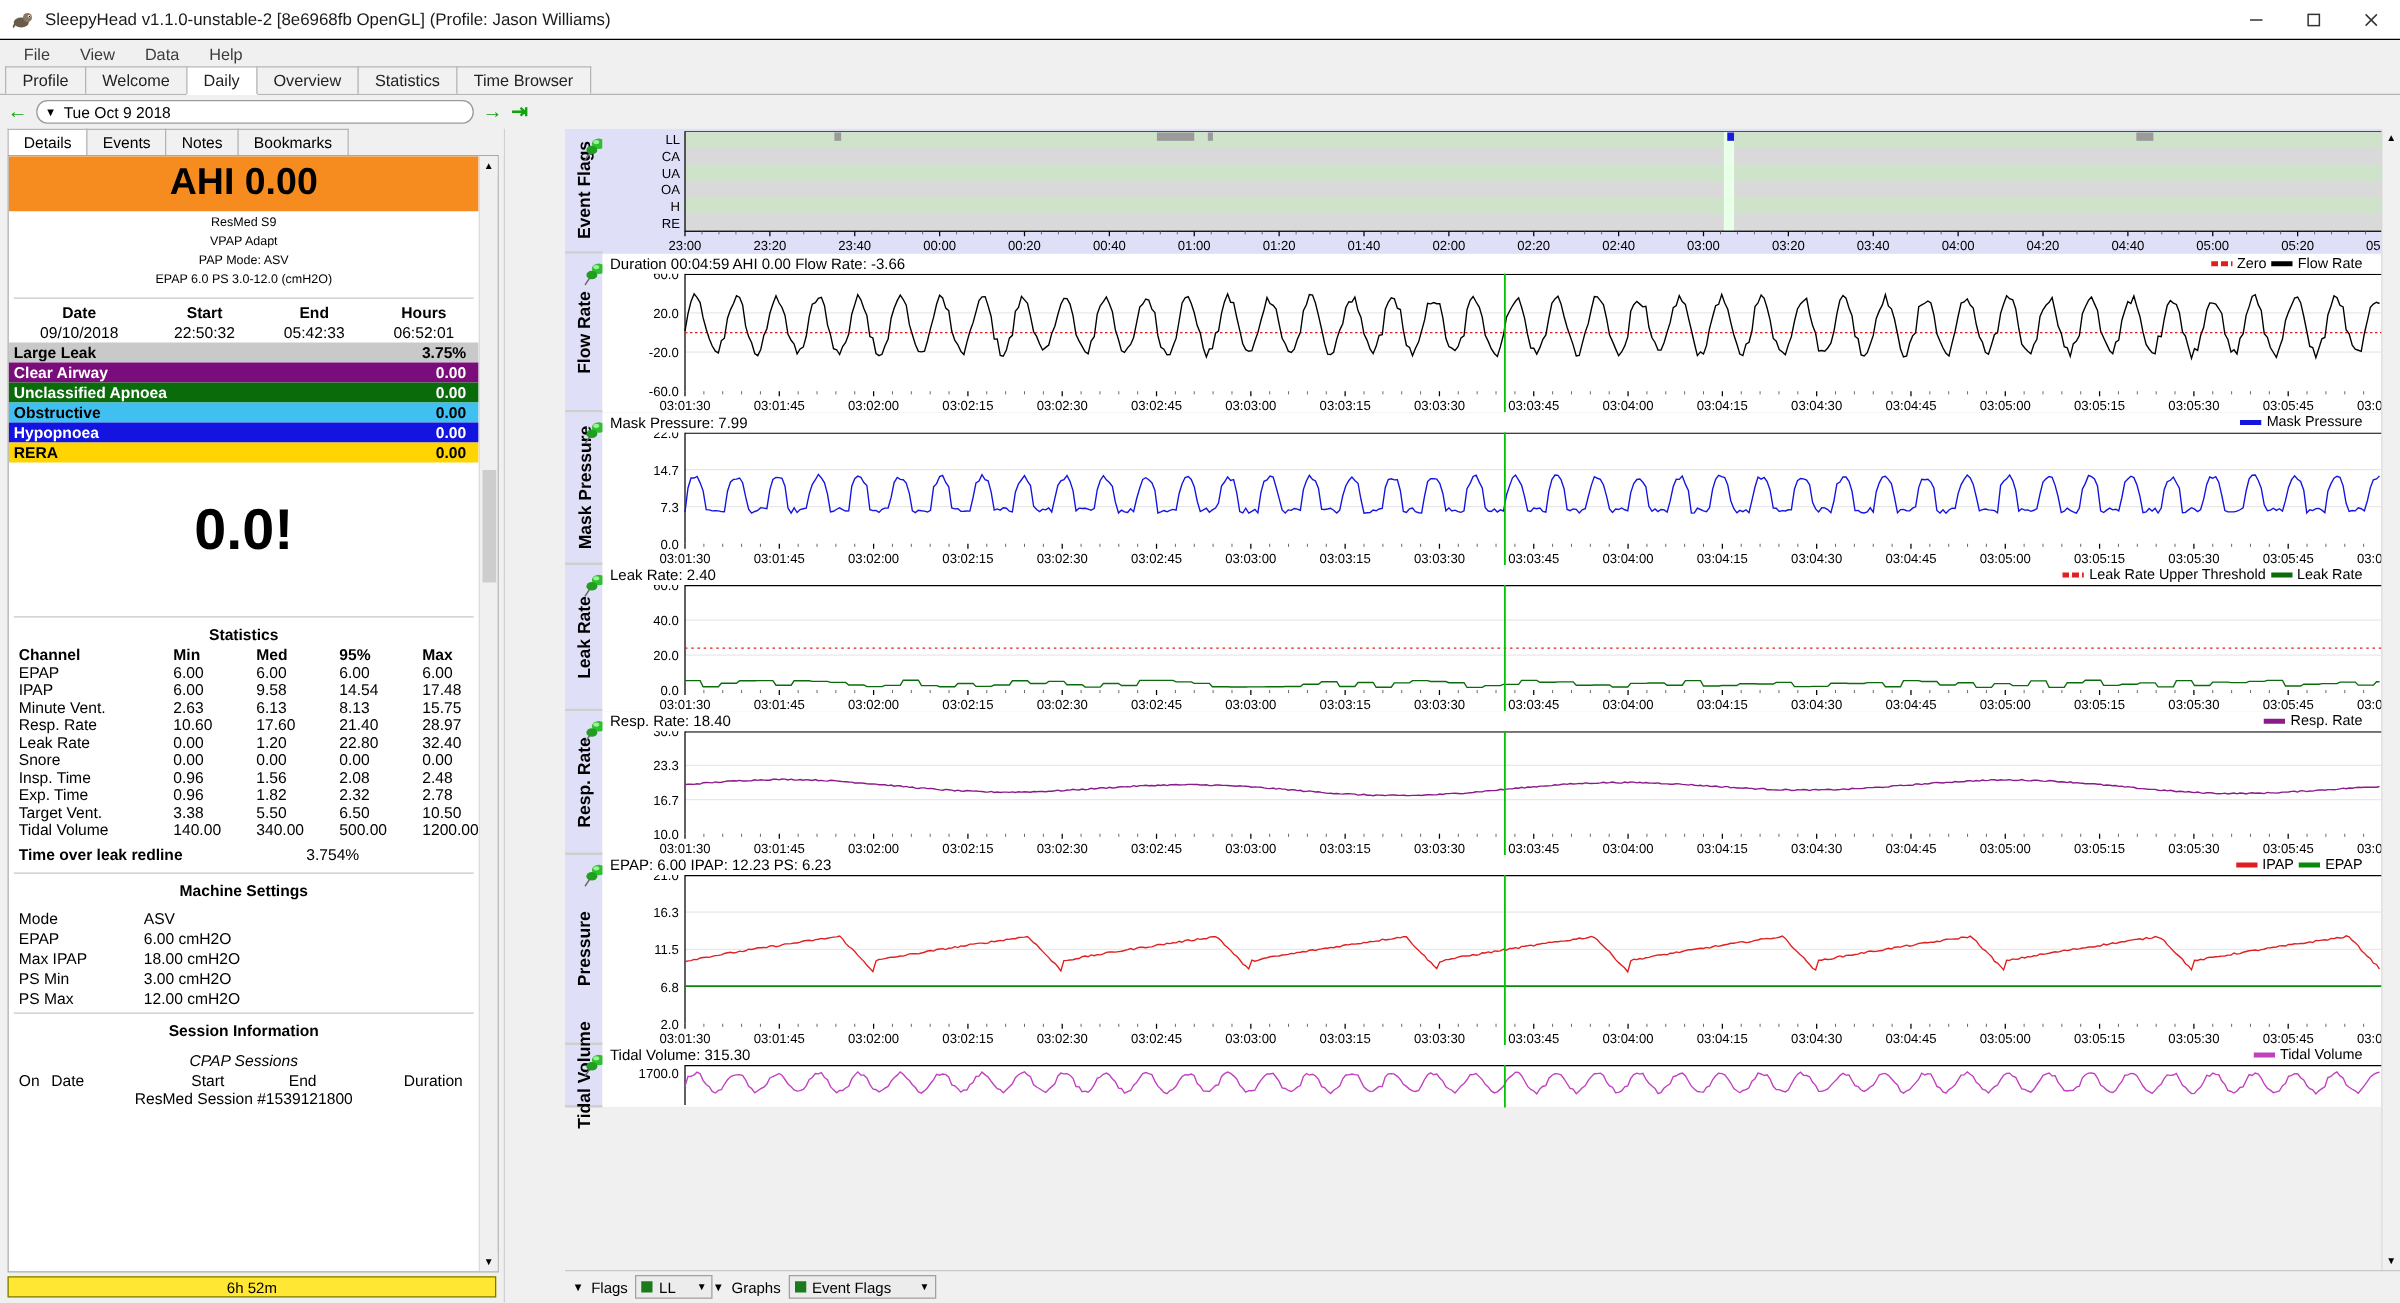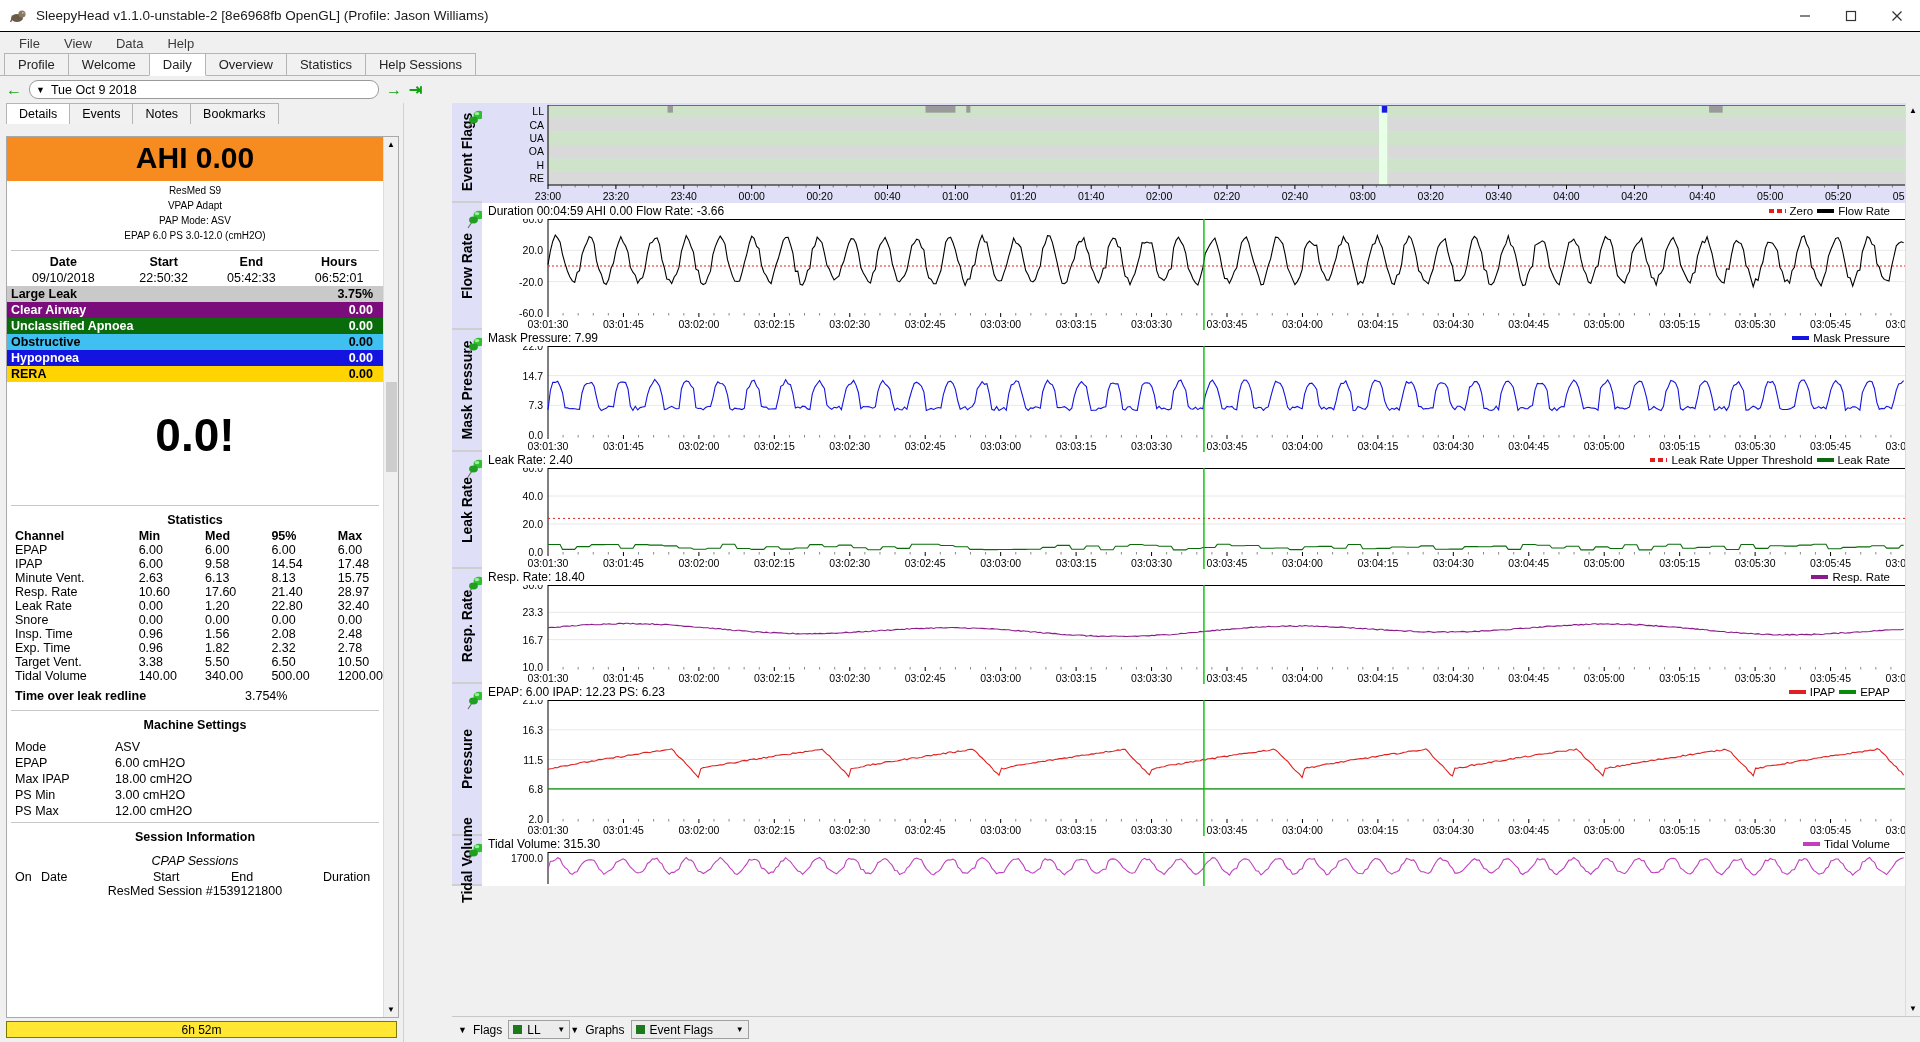--- a/index.html
+++ b/index.html
@@ -48,21 +48,21 @@
   
   .content { display:flex; height:calc(1042px - 32px - 22px - 22px - 27px);gap:48px; }
 
   
   .leftpanel { width:404px; flex:none; display:flex; flex-direction:column; background:#f0f0f0;
                border-right:1px solid #d0d0d0;}
   .subtabrow { height:21px; display:flex; align-items:flex-end; padding-left:6px; background:#f0f0f0;}
   .subtabrow .stab { padding:3px 12px; font-size:12.5px; border:1px solid #b5b5b5; border-bottom:none;
                      background:#f1f1f1; margin-right:-1px;}
   .subtabrow .stab.active { background:#fff; }
-  .leftscroll { flex:1; background:#fff; border:1px solid #a9a9a9; margin:12px 4px 0 6px; display:flex; overflow:hidden;}
+  .leftscroll { flex:1; background:#fff; border:1px solid #a9a9a9; margin:0 4px 0 6px; display:flex; overflow:hidden;}
   .leftinner { flex:1; padding:0; overflow:hidden; }
   .vscroll { width:15px; background:#f0f0f0; border-left:1px solid #dcdcdc; display:flex;
              flex-direction:column; align-items:center; justify-content:space-between;}
   .vscroll .sbtn{width:15px;height:15px;display:flex;align-items:center;justify-content:center;font-size:8px;background:#f0f0f0;}
   .vscroll .thumb{width:11px;height:90px;background:#cdcdcd;margin-top:-300px;}
 
   .ahi-banner { background:#f68b1f; text-align:center; font-size:30px; font-weight:bold; padding:4px 0 6px; }
   .devinfo { text-align:center; font-size:10px; line-height:15px; padding:2px 0 4px; }
   .hr { border-top:1px solid #c8c8c8; margin:3px 4px; }
 
@@ -175,21 +175,21 @@
   <div class="mi">Data</div>
   <div class="mi">Help</div>
 </div>
 
 <div class="tabrow">
   <div class="tab">Profile</div>
   <div class="tab">Welcome</div>
   <div class="tab active">Daily</div>
   <div class="tab">Overview</div>
   <div class="tab">Statistics</div>
-  <div class="tab">Help Sessions</div>
+  <div class="tab">Time Browser</div>
 </div>
 
 <div class="datebar">
   <div class="arrow-left">←</div>
   <div class="datebox">
     <span class="caret">▼</span>
     <span>Tue Oct 9 2018</span>
   </div>
   <div class="arrow-right">→</div>
   <div class="arrow-end">⇥</div>

